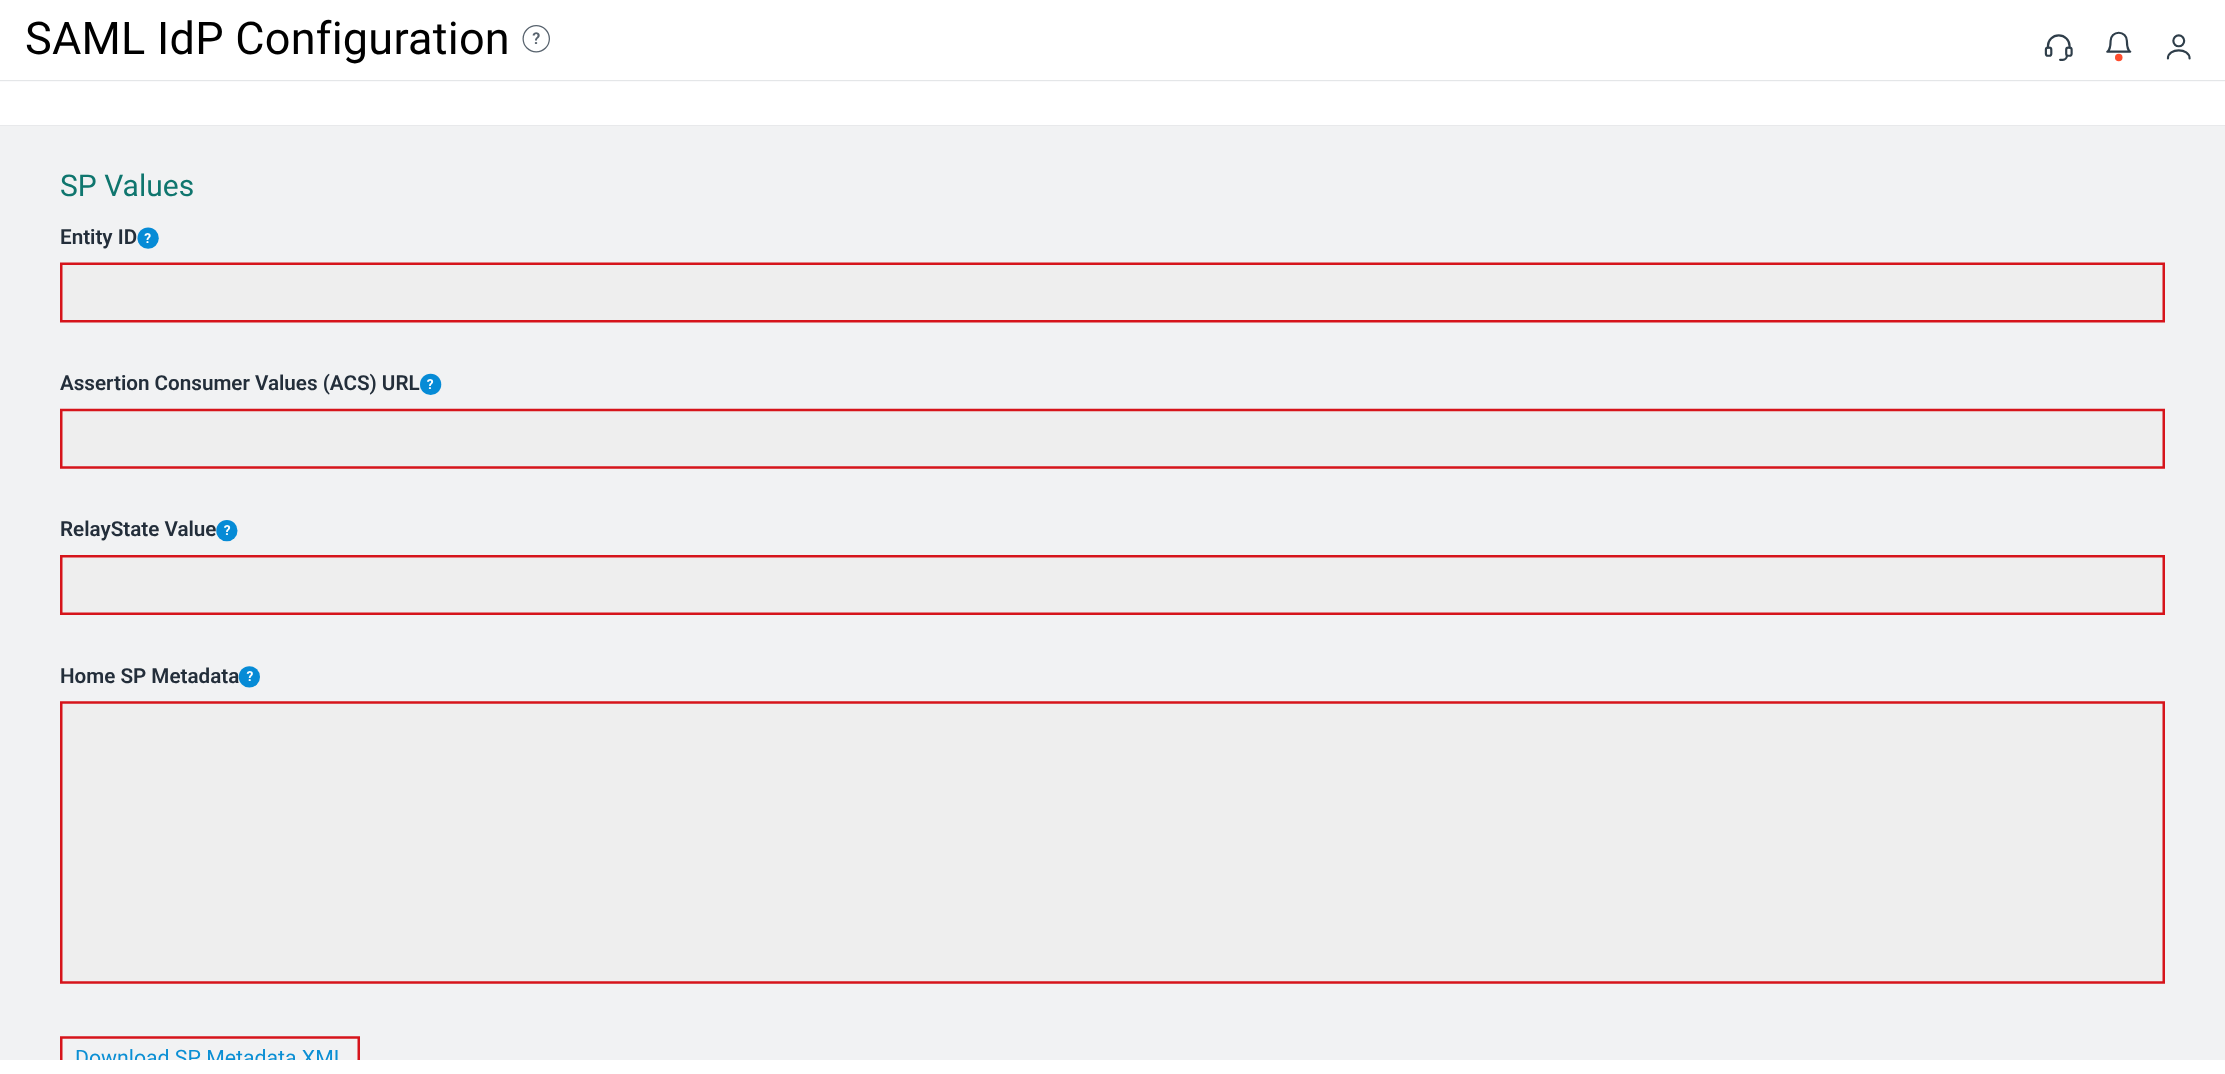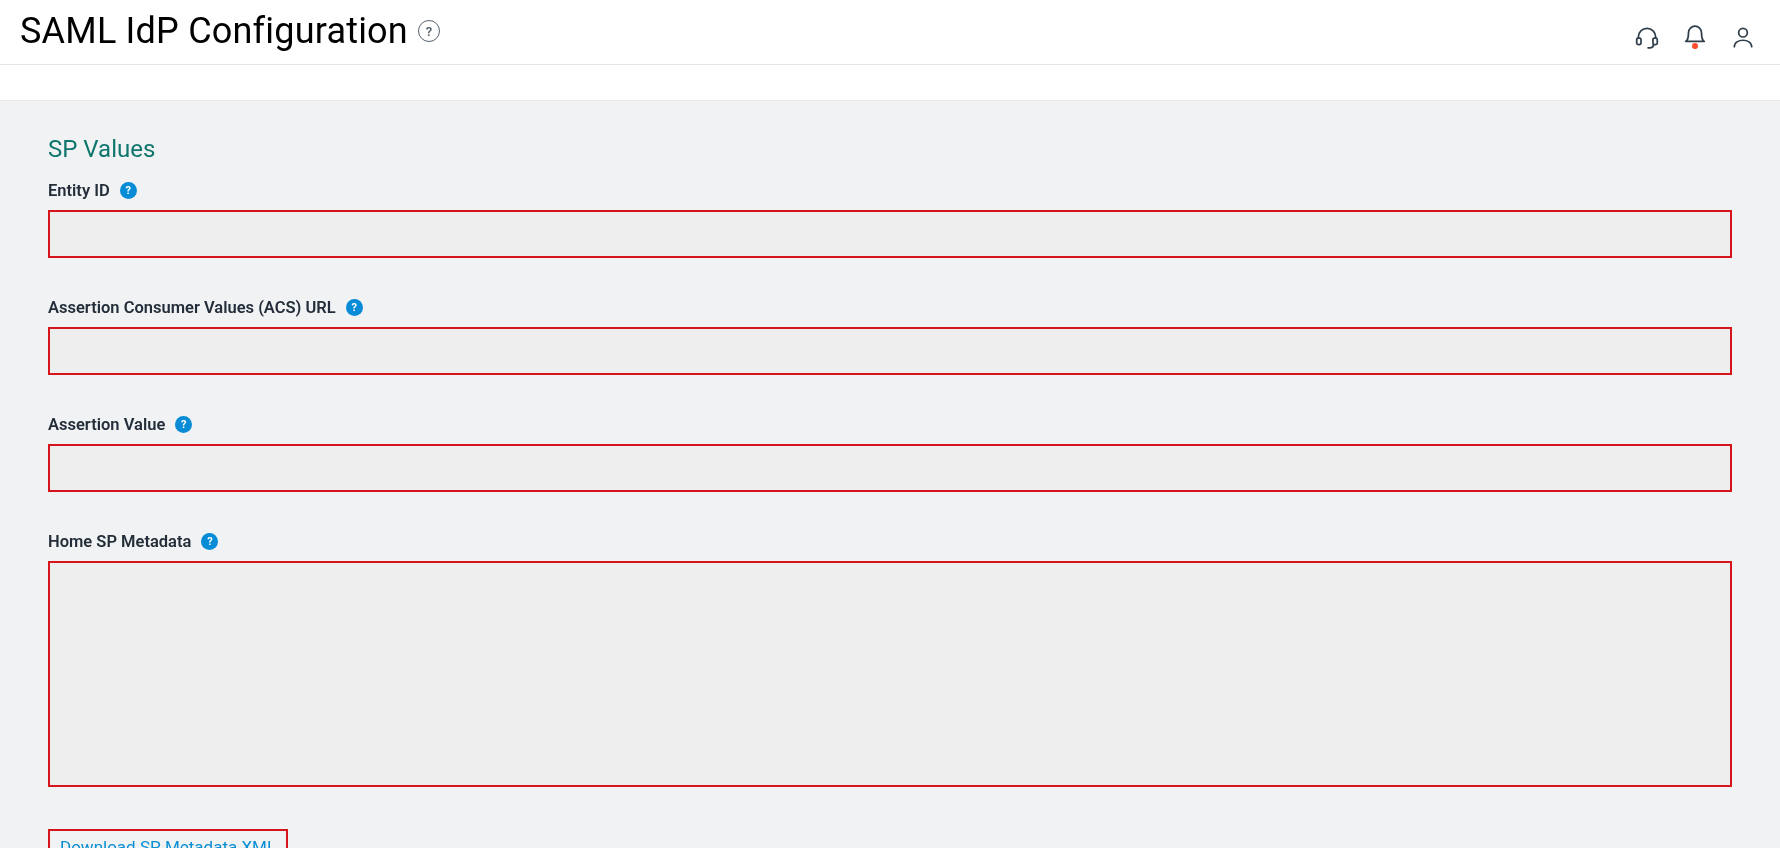--- a/index.html
+++ b/index.html
@@ -93,21 +93,20 @@
     font-weight: 400;
     color: #0f766e;
     padding: 34px 24px 18px 24px;
   }
   .form-block {
     padding: 0 24px 10px 24px;
   }
   .field-label-row {
     display: flex;
     align-items: center;
-    gap: 10px;
     margin-bottom: 10px;
   }
   .field-label {
     font-size: 16.5px;
     font-weight: 600;
     color: #232e3a;
   }
   .help-circle {
     width: 17px;
     height: 17px;
@@ -224,21 +223,21 @@
     <div class="form-block form-group">
       <div class="field-label-row">
         <span class="field-label">Assertion Consumer Values (ACS) URL</span>
         <span class="help-circle">?</span>
       </div>
       <input type="text" class="redbox-input" value="" style="">
     </div>
 
     <div class="form-block form-group">
       <div class="field-label-row">
-        <span class="field-label">Assertion Value</span>
+        <span class="field-label">RelayState Value</span>
         <span class="help-circle">?</span>
       </div>
       <input type="text" class="redbox-input" value="" style="">
     </div>
 
     <div class="form-block form-group mb-sm">
       <div class="field-label-row">
         <span class="field-label">Home SP Metadata</span>
         <span class="help-circle">?</span>
       </div>

